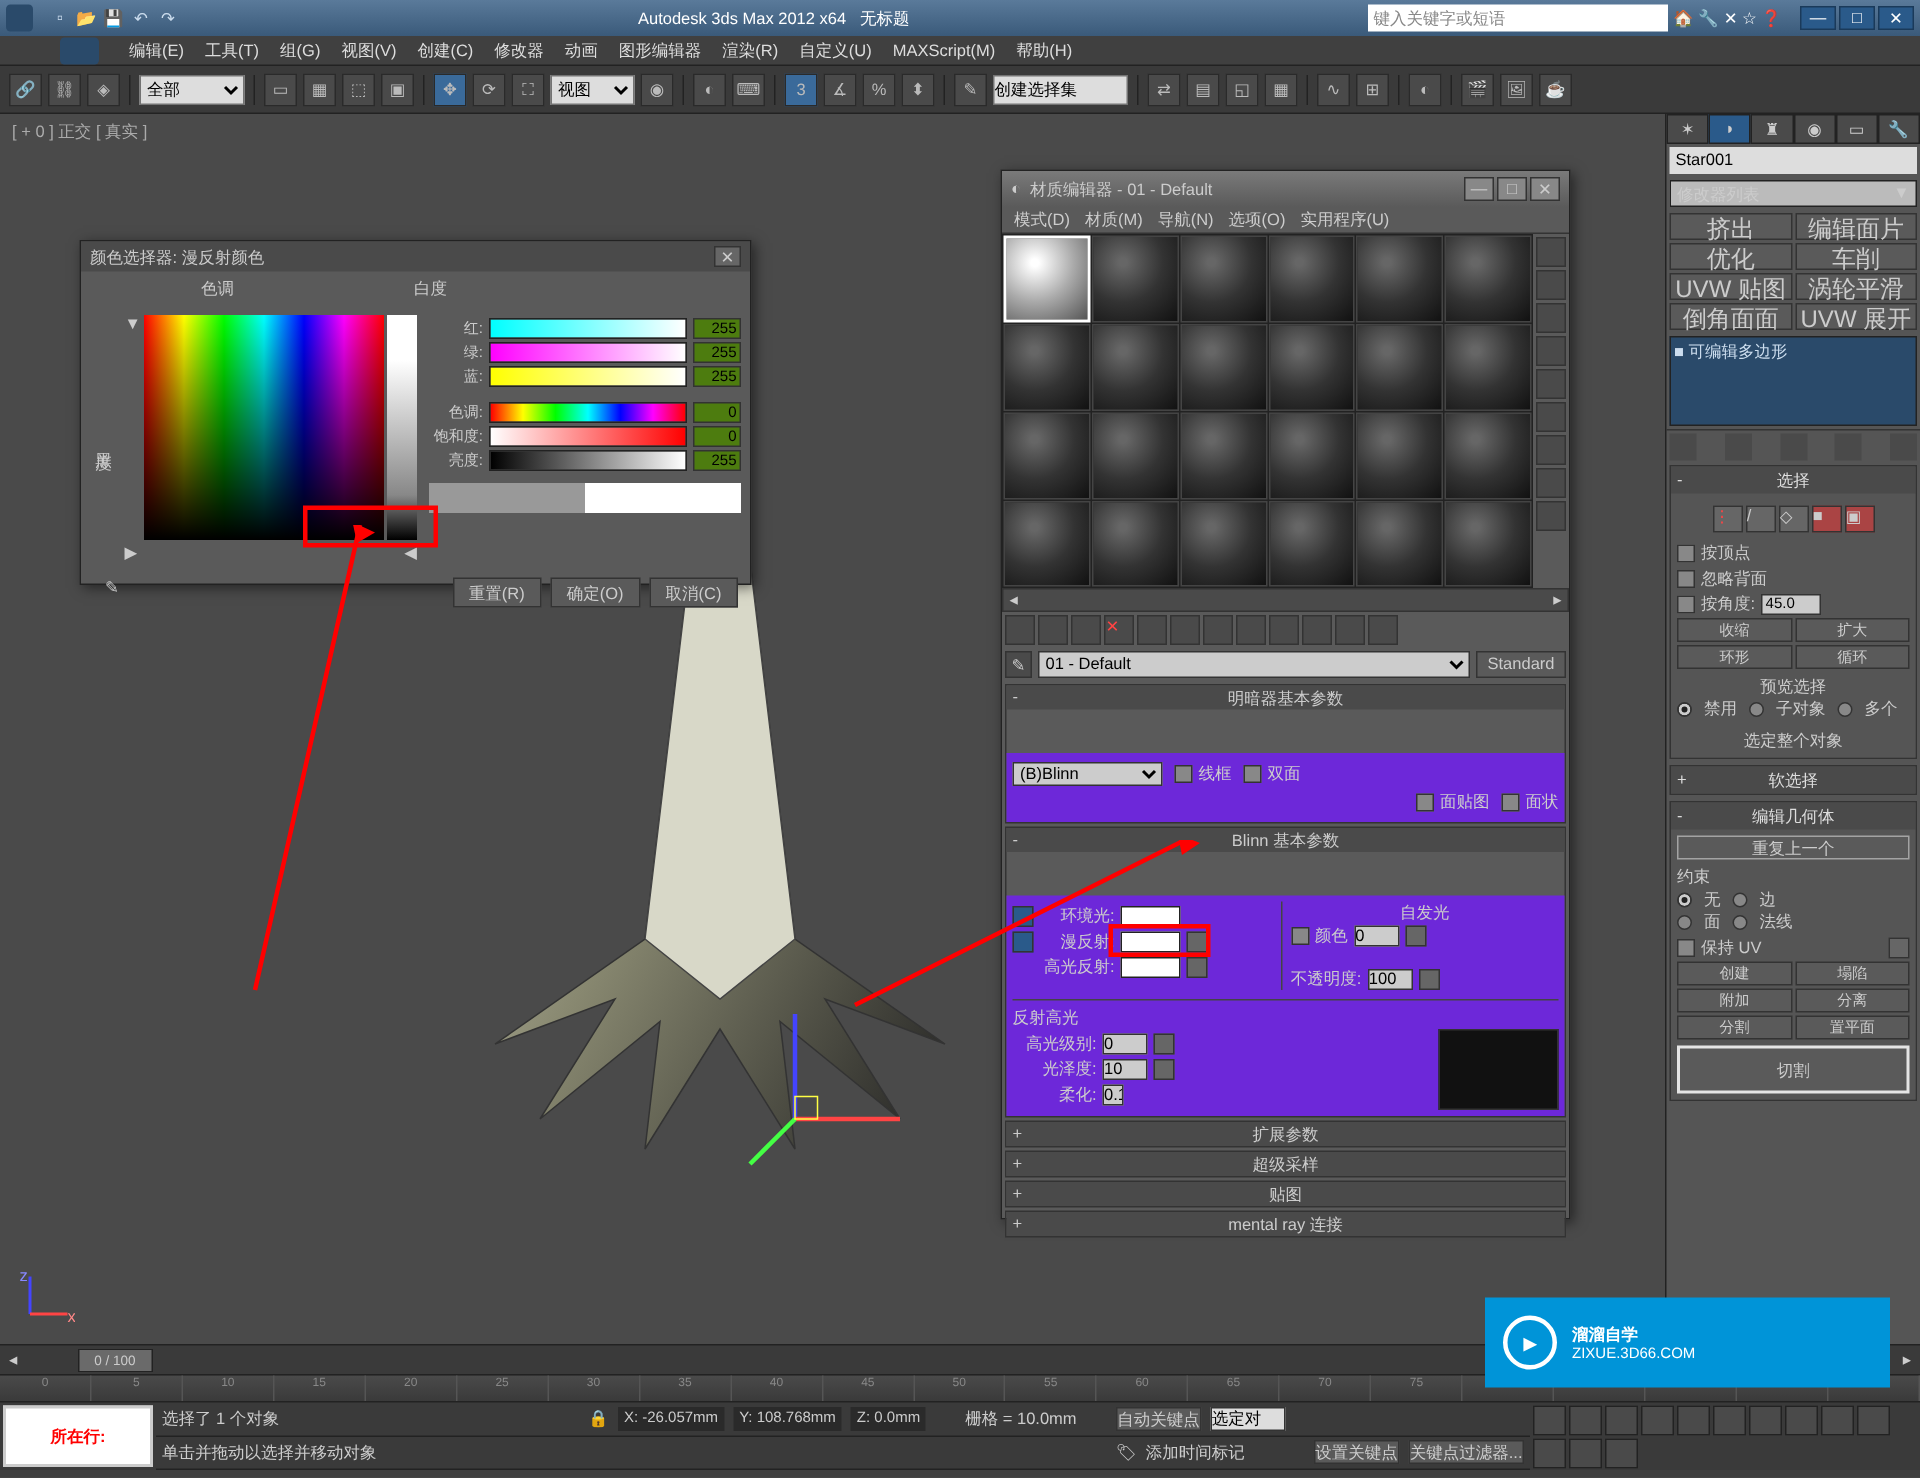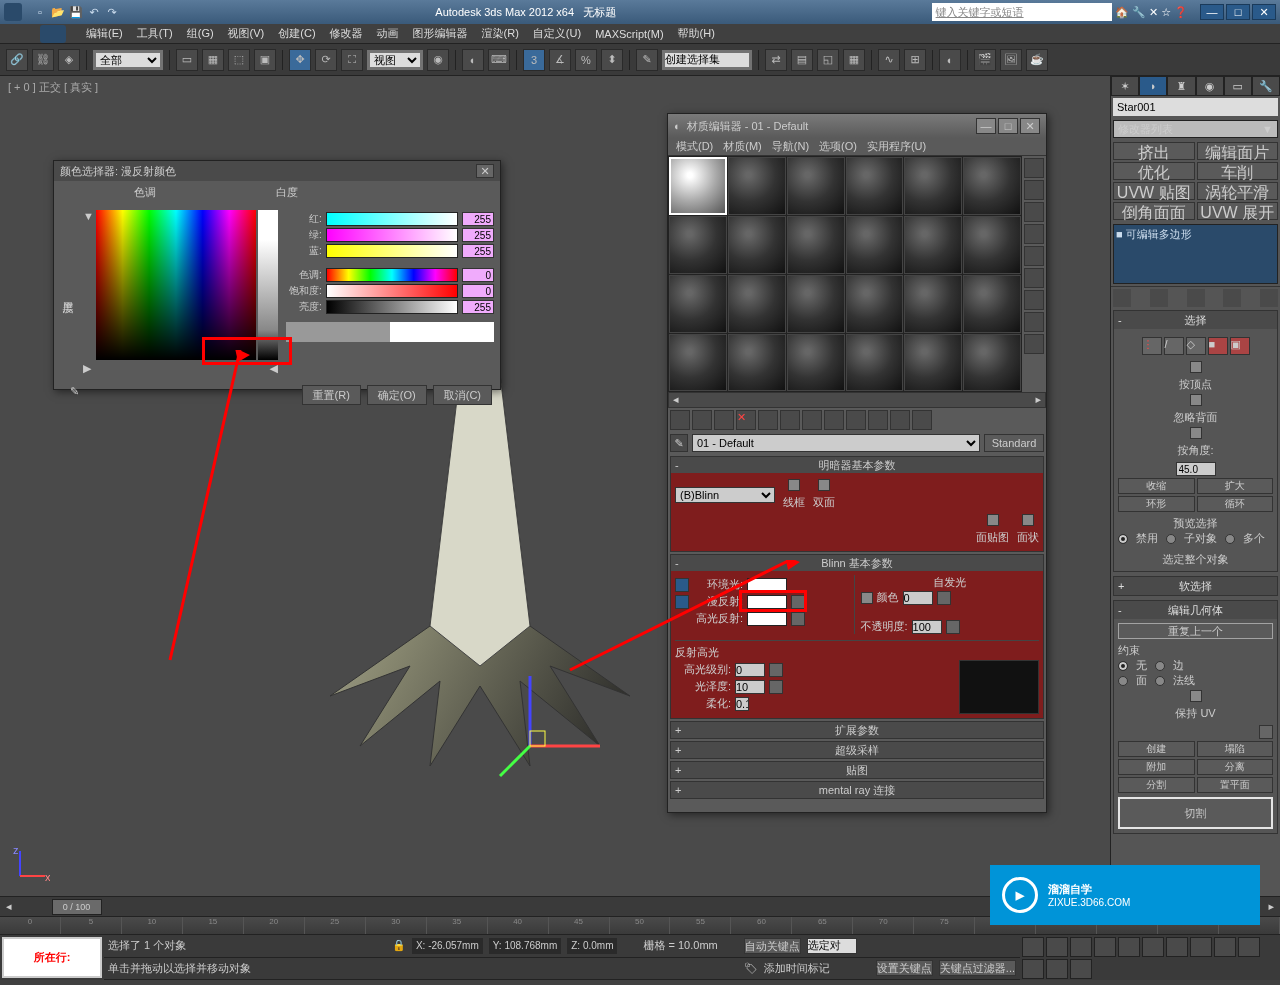--- a/index.html
+++ b/index.html
@@ -2,50 +2,50 @@
 <html><head>
 <meta charset="utf-8">
 <style>
 * { margin:0; padding:0; box-sizing:border-box; font-family:"Microsoft YaHei",sans-serif; font-size:11px; }
 body { background:#404040; color:#ccc; width:1280px; height:985px; overflow:hidden; position:relative; }
 .titlebar { height:24px; background:linear-gradient(#5a7a9a,#3a5a7a); display:flex; align-items:center; padding:0 4px; color:#fff; }
 .titlebar .logo { width:18px; height:18px; background:#2a4a6a; border-radius:3px; margin-right:6px; }
 .titlebar .qat { display:flex; gap:2px; margin-left:4px; }
 .titlebar .qat span { width:16px; height:16px; display:flex; align-items:center; justify-content:center; color:#cde; }
 .titlebar .title { flex:1; text-align:center; }
-.titlebar .search { width:180px; height:18px; background:#fff; color:#888; padding:0 4px; display:flex; align-items:center;text-decoration:underline; }
+.titlebar .search { width:200px; height:18px; background:#fff; color:#888; padding:0 4px; display:flex; align-items:center; }
 .titlebar .winbtns { display:flex; gap:2px; margin-left:8px; }
 .titlebar .winbtns span { width:24px; height:16px; background:#2a5a8a; display:flex; align-items:center; justify-content:center; border:1px solid #1a3a5a; }
 .menubar { height:20px; background:#404040; display:flex; align-items:center; padding:0 40px; gap:14px; border-bottom:1px solid #222; }
 .menubar span { color:#ddd; }
 .toolbar { height:32px; background:#3a3a3a; display:flex; align-items:center; padding:0 6px; gap:4px; border-bottom:1px solid #222; }
 .toolbar .tb { width:22px; height:22px; background:#4a4a4a; border:1px solid #2a2a2a; display:flex; align-items:center; justify-content:center; color:#bbb; }
 .toolbar .sep { width:1px; height:20px; background:#222; margin:0 2px; }
-.toolbar select, .toolbar input { background:#ddd; border:3px solid #737373; height:20px; }
+.toolbar select, .toolbar input { background:#ddd; border:1px solid #737373; height:20px; }
 .main { display:flex; height:820px; }
 .viewport { flex:1; background:#4a4a4a; position:relative; }
 .viewport-label { position:absolute; top:4px; left:8px; color:#aaa; font-size:11px; }
 .star-shape { position:absolute; left:280px; top:130px; width:400px; height:580px; }
 .cmdpanel { width:170px; background:#555; border-left:1px solid #222; display:flex; flex-direction:column; }
 .cmd-tabs { height:20px; display:flex; background:#333; }
 .cmd-tabs span { flex:1; display:flex; align-items:center; justify-content:center; border:1px solid #222; background:#4a4a4a; }
 .cmd-name { margin:2px; height:18px; background:#ddd; color:#000; padding:0 4px; display:flex; align-items:center; }
 .cmd-select { margin:2px; height:18px; background:#bbb; border:1px solid #222; display:flex; align-items:center; padding:0 4px; }
 .cmd-btns { display:grid; grid-template-columns:1fr 1fr; gap:2px; padding:2px; }
 .cmd-btns button { height:18px; background:#5a5a5a; border:1px solid #333; color:#ccc; font-size:16px; }
 .cmd-stack { margin:2px; height:60px; background:#2a4a6a; border:1px solid #222; padding:2px; color:#cde; }
 .cmd-icons { height:22px; display:flex; gap:4px; padding:2px; justify-content:space-between; border-top:1px solid #333; }
 .cmd-icons span { width:18px; height:18px; background:#4a4a4a; }
 .rollout { margin:2px; border:1px solid #333; }
 .rollout-hdr { height:18px; background:#4a4a4a; display:flex; align-items:center; justify-content:center; color:#ddd; position:relative; }
 .rollout-hdr .pm { position:absolute; left:4px; }
 .rollout-body { padding:4px; background:#555; }
 .subsel { display:flex; gap:2px; justify-content:center; padding:4px; }
 .subsel span { width:20px; height:18px; border:1px solid #333; background:#666; }
-.chk { display:flex; align-items:center; gap:4px; margin:2px 0;flex-direction:column; }
+.chk { display:flex; align-items:center; gap:4px; margin:2px 0; }
 .chk .box { width:12px; height:12px; background:#888; border:1px solid #333; }
 .spinner { display:flex; align-items:center; gap:2px;justify-content:flex-end; }
 .spinner input { width:40px; height:14px; background:#ccc; border:1px solid #333; font-size:10px; padding:0 2px; }
 .twobtn { display:grid; grid-template-columns:1fr 1fr; gap:2px; margin:2px 0; }
 .twobtn button { height:16px; background:#5a5a5a; border:1px solid #333; color:#ccc; font-size:10px; }
 .radio-row { display:flex; gap:8px; align-items:center; }
 .radio-row .r { width:10px; height:10px; border-radius:50%; border:1px solid #333; background:#888; }
 .radio-row .r.on { background:#222; box-shadow:inset 0 0 0 2px #ccc; }
 
 
@@ -62,36 +62,36 @@
 .mateditor .slot-side span { width:20px; height:20px; background:#4a4a4a; border:1px solid #333; }
 .mateditor .mscroll { height:16px; display:flex; background:#4a4a4a; border:1px solid #333; }
 .mateditor .mtool { height:24px; display:flex; gap:2px; padding:2px; align-items:center; }
 .mateditor .mtool span { width:20px; height:20px; background:#4a4a4a; border:1px solid #333; }
 .mateditor .mname { height:22px; display:flex; gap:4px; padding:2px; align-items:center; }
 .mateditor .mname select { flex:1; height:18px; background:#ccc; border:1px solid #333; }
 .mateditor .mname button { width:60px; height:18px; background:#5a5a5a; border:1px solid #333; color:#ccc; }
 .mrollout { margin:2px; border:1px solid #333; }
 .mrollout-hdr { height:16px; background:#4a4a4a; display:flex; align-items:center; justify-content:center; position:relative; font-size:10px; }
 .mrollout-hdr .pm { position:absolute; left:4px; }
-.mrollout-body { padding:4px; background:#7f1d1d; font-size:10px; }
+.mrollout-body { padding:4px; background:#6d28d9; font-size:10px;margin-top:29px; }
 .swatch { width:40px; height:14px; background:#fff; border:1px solid #222; display:inline-block; }
 .minibtn { width:14px; height:14px; background:#666; border:1px solid #333; display:inline-block; }
 
 
 .colorpicker { position:absolute; left:53px; top:160px; width:448px; height:230px; background:#5a5a5a; border:1px solid #222; box-shadow:2px 2px 8px rgba(0,0,0,0.5); }
 .colorpicker .ctitle { height:20px; background:#4a4a4a; display:flex; align-items:center; padding:0 6px; }
 .colorpicker .ctitle .x { margin-left:auto; width:18px; height:14px; background:#666; border:1px solid #333; display:flex; align-items:center; justify-content:center; }
 .colorpicker .cbody { display:flex; padding:6px; gap:8px; }
 .colorpicker .spectrum { width:160px; height:150px; background:linear-gradient(to bottom,transparent,#000),linear-gradient(to right,red,yellow,lime,cyan,blue,magenta,red); position:relative; }
 .colorpicker .val-strip { width:20px; height:150px; background:linear-gradient(#fff,#fff 20%,#888 80%,#000); }
 .colorpicker .sliders { flex:1; }
 .colorpicker .srow { display:flex; align-items:center; gap:4px; margin:2px 0; }
 .colorpicker .srow label { width:36px; text-align:right; font-size:10px; }
 .colorpicker .srow .bar { flex:1; height:14px; border:1px solid #222; }
-.colorpicker .srow input { width:32px; height:14px; background:#f0abfc; border:1px solid #333; font-size:10px; text-align:right; padding-right:2px; }
+.colorpicker .srow input { width:32px; height:14px; background:#4d7c0f; border:1px solid #333; font-size:10px; text-align:right; padding-right:2px; }
 .colorpicker .newold { display:flex; margin-top:8px; }
 .colorpicker .newold span { flex:1; height:20px; }
 .colorpicker .cbtns { display:flex; gap:6px; justify-content:flex-end; padding:4px 8px; }
 .colorpicker .cbtns button { height:20px; padding:0 10px; background:#5a5a5a; border:1px solid #333; color:#ccc; }
 .redbox { position:absolute; border:3px solid red; pointer-events:none; }
 
 
 .timeslider { height:20px; background:#3a3a3a; display:flex; align-items:center; border-top:1px solid #222; }
 .timeslider .thumb { width:50px; height:16px; background:#6a6a6a; border:1px solid #222; margin-left:40px; display:flex; align-items:center; justify-content:center; font-size:9px; }
 .trackbar { height:18px; background:linear-gradient(#4a4a4a,#3a3a3a); border-top:1px solid #222; display:flex; }

